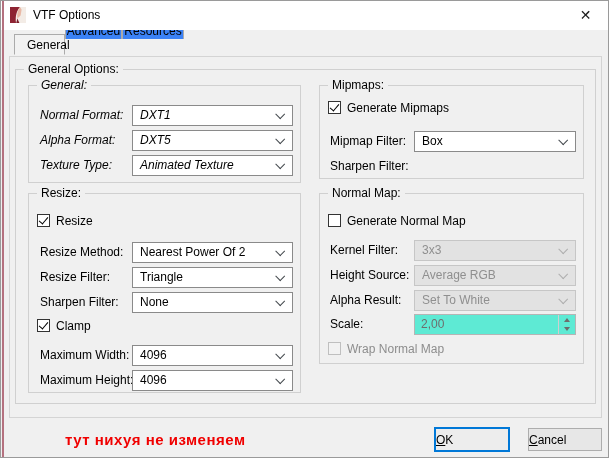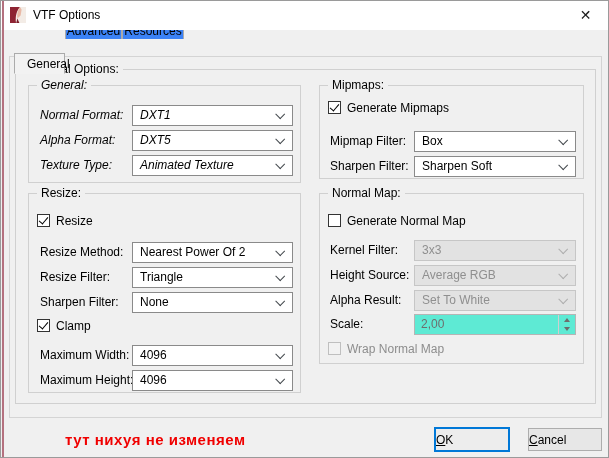--- a/index.html
+++ b/index.html
@@ -15,21 +15,21 @@
   .left-accent { position:absolute; left:1px; top:0; width:2px; height:458px; background:#b4717f; z-index:30; }
 
   
   .titlebar { position:absolute; left:0; top:0; width:100%; height:29px; background:#ffffff; z-index:20; }
   .app-icon { position:absolute; left:9px; top:6px; width:16px; height:16px; }
   .title-text { position:absolute; left:32px; top:7px; font-size:12px; color:#000; }
   .close-btn { position:absolute; right:0; top:0; width:45px; height:29px; text-align:center; line-height:29px; font-size:14px; color:#1a1a1a; cursor:default; }
 
   
   .tab { position:absolute; border:1px solid #ababab; background:#f0f0f0; text-align:center; z-index:6; }
-  .tab.active { left:13px; top:52px; width:51px; height:21px; line-height:20px; background:#f2f2f2; border-bottom:1px solid #f2f2f2; z-index:8;padding-left:12px; }
+  .tab.active { left:13px; top:33px; width:51px; height:21px; line-height:20px; background:#f2f2f2; border-bottom:1px solid #f2f2f2; z-index:8;padding-left:12px; }
   .tab.inactive { top:21px; height:17px; line-height:16px; background:#3b82f6; border-bottom:none; }
   .tab.t2 { left:64px; width:57px; }
   .tab.t3 { left:121px; width:62px; }
 
   .tabpage { position:absolute; left:8px; top:55px; width:593px; height:362px; background:#f0f0f0; border:1px solid #d4d4d4; z-index:5; }
 
   
   .group { position:absolute; border:1px solid #d0d0d0; z-index:7; }
   .group-title { position:absolute; top:-8px; left:8px; background:#f0f0f0; padding:0 4px; font-size:12px; white-space:nowrap; }
 
@@ -127,24 +127,20 @@
       <span class="cb-label">Generate Mipmaps</span>
     </div>
 
     <div class="lbl" style="left:10px;top:48px">Mipmap Filter:</div>
     <div class="combo" style="left:94px;top:45px;width:162px">
       <span class="combo-text">Box</span>
       <span class="chev"></span>
     </div>
 
     <div class="lbl" style="left:10px;top:73px">Sharpen Filter:</div>
-    <div class="combo" style="left:94px;top:70px;width:162px">
-      <span class="combo-text">Sharpen Soft</span>
-      <span class="chev"></span>
-    </div>
   </div>
 
   <div class="group g-resize">
     <div class="group-title">Resize:</div>
 
     <div class="check-row" style="left:8px;top:20px;width:80px">
       <span class="cb checked"></span>
       <span class="cb-label">Resize</span>
     </div>
 

